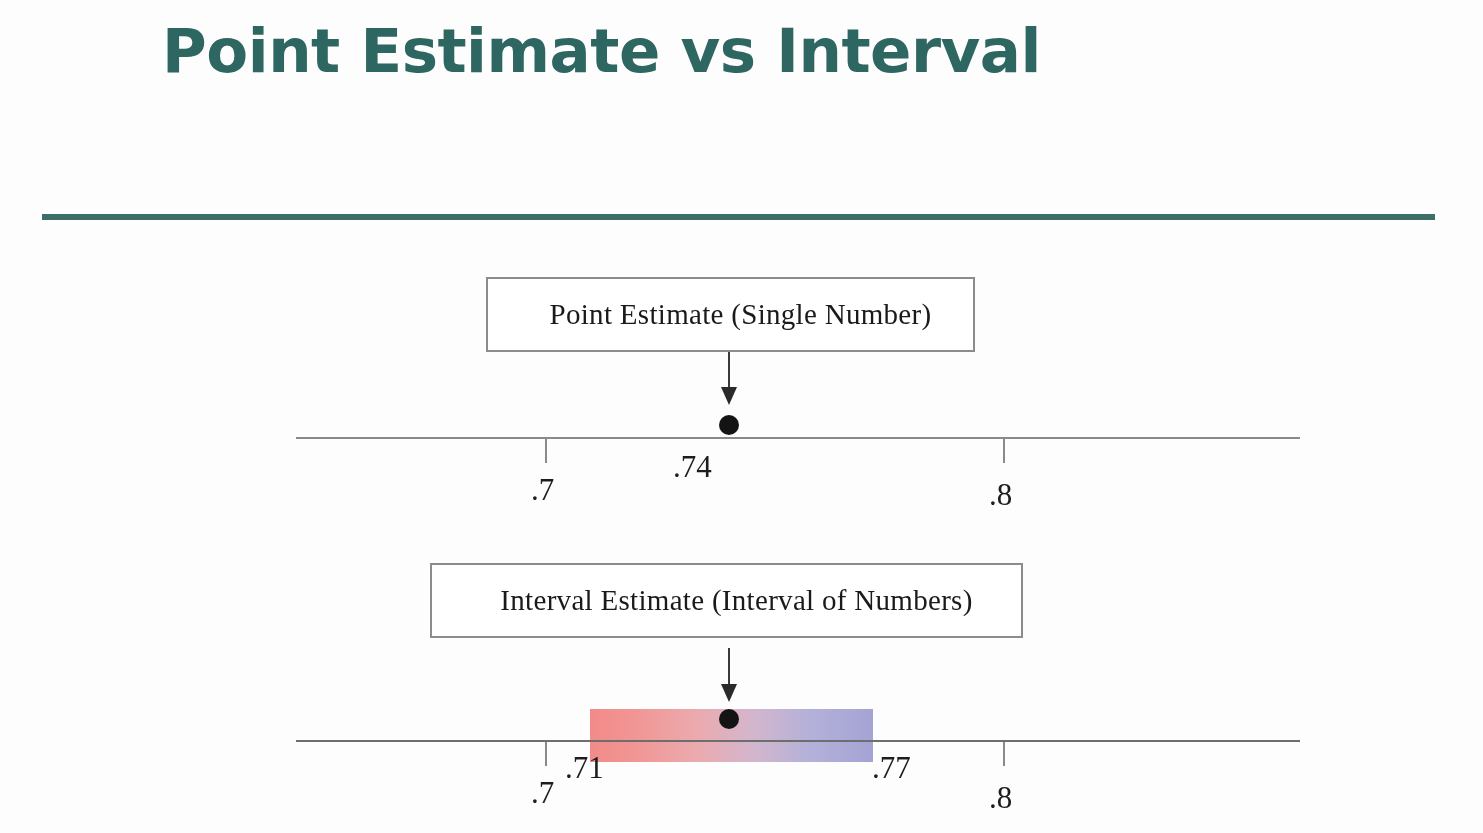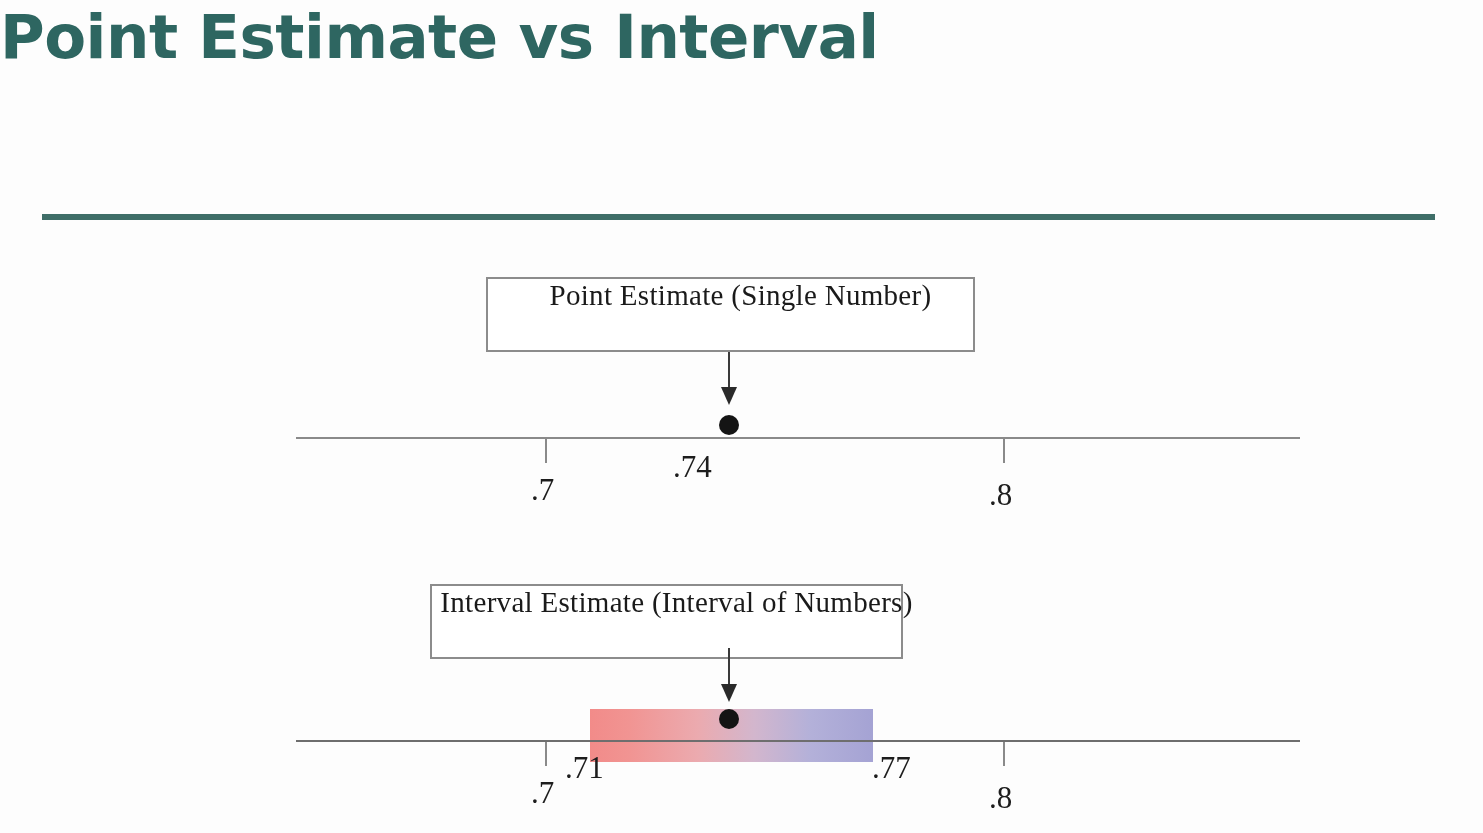--- a/index.html
+++ b/index.html
@@ -13,23 +13,23 @@
     position: relative;
     overflow: hidden;
     font-family: "Liberation Sans", sans-serif;
     background: #fdfdfd;
   }
 
   
   #title-block {
     position: absolute;
     left: 0;
-    top: 0;
+    top: 14px;
     width: 1203px;
-    text-align: left;
+    text-align: center;
   }
   .title-line {
     font-family: "DejaVu Sans", sans-serif;
     font-weight: bold;
     font-size: 61px;
     line-height: 74px;
     letter-spacing: -0.5px;
     color: #2e6661;
     white-space: nowrap;
   }
@@ -43,20 +43,21 @@
     background: #3f6e68;
   }
 
   
   .callout-box {
     position: absolute;
     box-sizing: border-box;
     border: 2px solid #8c8c8c;
     background: #ffffff;
     display: flex;
+    align-items: center;
     justify-content: center;
     padding-left: 20px;
   }
   .callout-label {
     font-family: "Liberation Serif", "DejaVu Serif", serif;
     font-size: 29px;
     color: #1a1a1a;
     white-space: nowrap;
     letter-spacing: 0.3px;
   }
@@ -150,21 +151,21 @@
 
   <div class="axis-label" style="left:673px; top:449px;">.74</div>
 
   <div class="axis-label" style="left:531px; top:472px;">.7</div>
 
   <div class="axis-label" style="left:989px; top:477px;">.8</div>
 </div>
 
 <div>
 
-  <div class="callout-box" style="left:430px; top:584px; width:473px; height:75px;">
+  <div class="callout-box" style="left:430px; top:563px; width:593px; height:75px;">
     <span class="callout-label">Interval Estimate (Interval of Numbers)</span>
   </div>
 
   <div class="arrow-shaft" style="left:728px; top:648px; height:38px;"></div>
   <div class="arrow-head" style="left:721px; top:684px;"></div>
 
   <div id="interval-bar"></div>
 
   <div class="dot" style="left:719px; top:709px;"></div>
 

